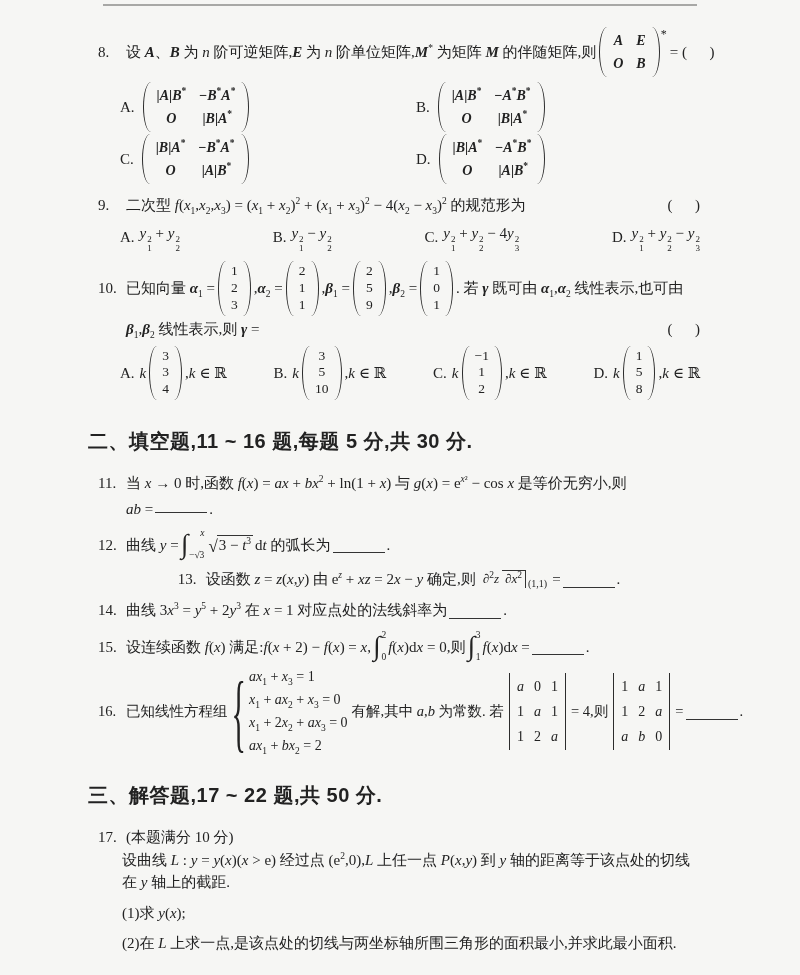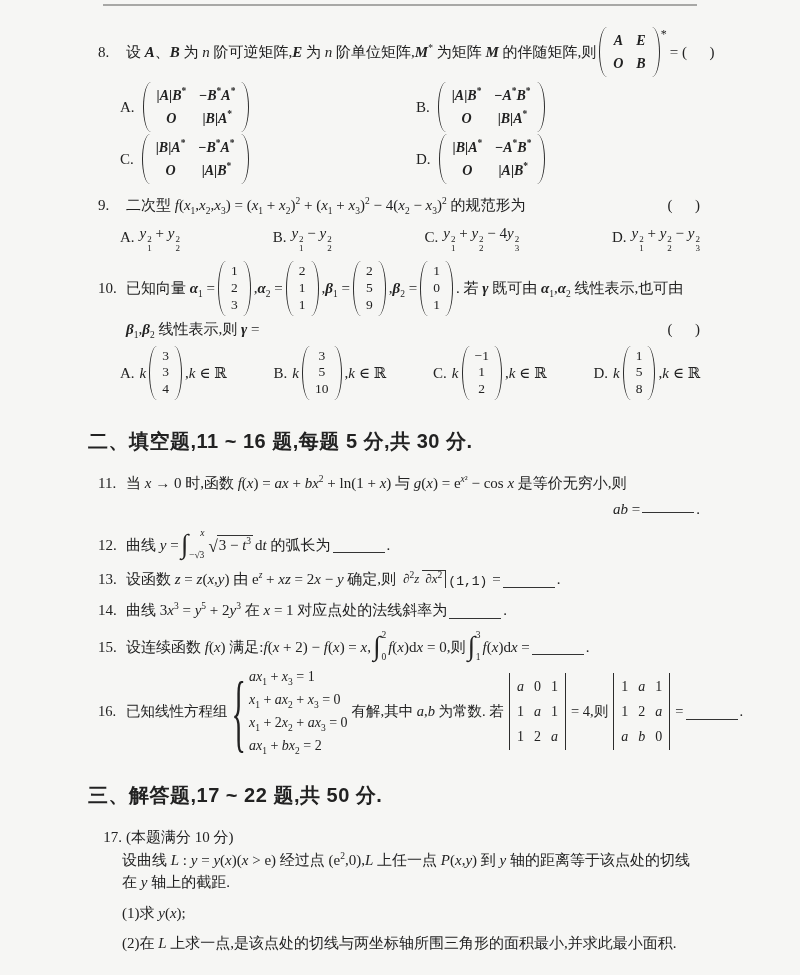--- a/index.html
+++ b/index.html
@@ -45,41 +45,41 @@
   
   .sqrt{display:inline-flex;align-items:flex-end;margin:0 2px;}
   .rsign{font-size:17px;line-height:1;margin-right:-1px;}
   .rad{border-top:1.2px solid #333;padding:0 2px;line-height:1.25;}
   
   .fracwrap{display:inline-flex;align-items:stretch;vertical-align:middle;margin:0 4px;}
   .frac{display:inline-flex;flex-direction:row;align-items:center;font-size:13px;line-height:1.3;}
   .fn,.fd{padding:0 3px;}
   .fd{border-top:1.1px solid #333;}
   .ebar{border-left:1.1px solid #333;display:inline-flex;align-items:flex-end;padding:0 1px 0 2px;}
-  .ebar .esub{font-size:13px;margin-bottom:-3px;font-family:Liberation Mono, monospace;}
+  .ebar .esub{font-size:10px;margin-bottom:-3px;}
   
   .det{display:inline-flex;align-items:stretch;vertical-align:middle;margin:0 5px;}
   .dbar{width:1.1px;background:#2c2c2c;flex:none;}
   .dgrid{display:grid;grid-template-columns:repeat(3,auto);column-gap:10px;row-gap:4px;padding:3px 7px;justify-items:center;font-size:14px;}
   
   .system{display:inline-flex;align-items:center;margin:0 4px;}
   .brace{display:inline-block;font-size:30px;line-height:1;transform:scaleY(2.9);transform-origin:50% 50%;margin-right:3px;font-weight:400;}
   .eqs{display:flex;flex-direction:column;row-gap:7px;font-size:14px;line-height:1.15;}
   
   .q8 .qrow{min-height:52px;}
   .q9{margin-top:10px;}
   .q10{margin-top:8px;}
   .q10 .line2{margin-top:2px;}
-  .q11 .l2{margin:2px 0 0 28px;text-align:right;}
+  .q11 .l2{margin:2px 0 0 28px;}
   .q12{margin-top:9px;}
-  .q13{margin-top:7px;}
+  .q13{margin-top:7px;justify-content:center;}
   .q14{margin-top:9px;}
   .q15{margin-top:9px;}
   .q16{margin-top:6px;margin-right:-58px;font-size:14.5px;}
-  .q17head{margin-top:16px;text-align:right;}
+  .q17head{margin-top:16px;}
   .q17head .score{font-weight:400;}
   .q17body{margin-left:24px;white-space:normal;display:block;}
   .q17part{margin-left:24px;margin-top:8px;}
 </style>
 </head>
 <body>
 
 <div class="sheet">
   <div class="topline"></div>
   <div class="content">

